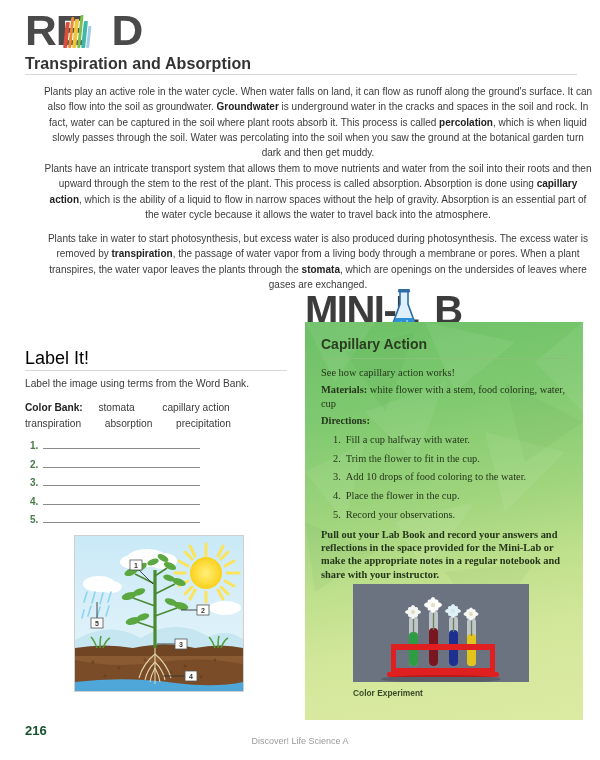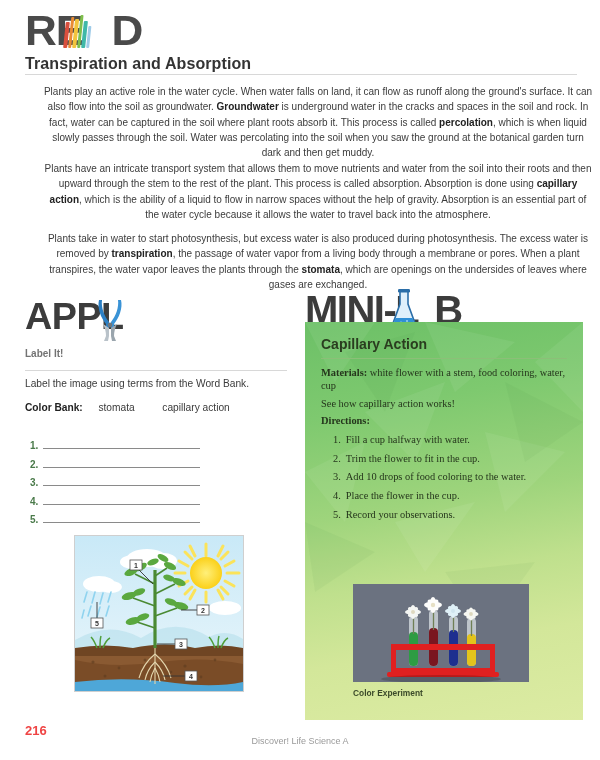--- a/index.html
+++ b/index.html
@@ -36,21 +36,21 @@
   .para b{color:#222;font-weight:bold;}
 
   
   .apply-logo{position:absolute;left:25px;top:300px;height:40px;}
   .apply-logo .word{
     font-weight:bold;font-size:37px;line-height:34px;color:#3c3c3c;
     letter-spacing:-0.5px;transform:scaleX(1.02);transform-origin:left bottom;display:block;
   }
   .pliers{position:absolute;left:68px;top:-2px;width:34px;height:44px;}
 
-  .label-it{position:absolute;left:25px;top:348px;font-size:10px;font-weight:bold;color:#737373;}
+  .label-it{position:absolute;left:25px;top:348px;font-size:18px;font-weight:normal;color:#000000;}
   .apply-instr{position:absolute;left:25px;top:378px;font-size:10.2px;color:#3b3b3b;}
   .wordbank{position:absolute;left:25px;top:400px;width:262px;font-size:10.2px;line-height:16px;color:#3b3b3b;}
   .wordbank .wb-label{font-weight:bold;color:#222;}
   .wb-row{display:block;}
   .wb-term{display:inline-block;}
 
   .blanks{position:absolute;left:30px;top:437px;width:170px;}
   .blank-row{display:flex;align-items:baseline;height:18.5px;}
   .blank-num{font-size:10px;font-weight:bold;color:#4a7a4a;width:13px;flex:0 0 13px;}
   .blank-line{flex:1;border-bottom:1px solid #8a8a8a;height:11px;}
@@ -81,21 +81,21 @@
   .ml-body p{margin:0 0 4px 0;}
   .ml-steps{margin:5px 0 6px 0;padding:0;list-style:none;}
   .ml-steps li{display:flex;gap:5px;margin-bottom:5.5px;padding-left:12px;}
   .ml-steps li .n{flex:0 0 auto;}
   .ml-closing{margin-top:2px;font-weight:bold;}
 
   .ml-photo{position:absolute;left:48px;top:262px;width:176px;height:98px;background:#6b7280;overflow:hidden;border:0;}
   .ml-cap{position:absolute;left:48px;top:366px;font-family:"Liberation Sans",sans-serif;font-size:8.4px;font-weight:bold;color:#3b4a2a;}
 
   
-  .page-num{position:absolute;left:25px;top:723px;font-size:13px;font-weight:bold;color:#ef4444;}
+  .page-num{position:absolute;left:25px;top:723px;font-size:13px;font-weight:bold;color:#14532d;}
   .footer-txt{position:absolute;left:0;right:0;top:736px;text-align:center;font-size:9px;color:#9a9a9a;}
 </style>
 </head>
 <body>
 
 <div class="page">
 
   <div class="read-logo">
     <span class="word"><span>RE</span><span style="display:inline-block;width:26px"></span><span>D</span></span>
     <span class="read-books">
@@ -108,42 +108,39 @@
     </span>
   </div>
 
   <div class="sec-title">Transpiration and Absorption</div>
   <div class="rule" style="left:25px;top:74px;width:552px;"></div>
 
   <div class="para" id="p1" style="top:84px;"><span>Plants play an active role in the water cycle. When water falls on land, it can flow as runoff along the ground's surface. It can also flow into the soil as groundwater. </span><b>Groundwater</b><span> is underground water in the cracks and spaces in the soil and rock. In fact, water can be captured in the soil where plant roots absorb it. This process is called </span><b>percolation</b><span>, which is when liquid slowly passes through the soil. Water was percolating into the soil when you saw the ground at the botanical garden turn dark and then get muddy.</span></div>
   <div class="para" id="p2" style="top:161px;"><span>Plants have an intricate transport system that allows them to move nutrients and water from the soil into their roots and then upward through the stem to the rest of the plant. This process is called absorption. Absorption is done using </span><b>capillary action</b><span>, which is the ability of a liquid to flow in narrow spaces without the help of gravity. Absorption is an essential part of the water cycle because it allows the water to travel back into the atmosphere.</span></div>
   <div class="para" id="p3" style="top:231px;"><span>Plants take in water to start photosynthesis, but excess water is also produced during photosynthesis. The excess water is removed by </span><b>transpiration</b><span>, the passage of water vapor from a living body through a membrane or pores. When a plant transpires, the water vapor leaves the plants through the </span><b>stomata</b><span>, which are openings on the undersides of leaves where gases are exchanged.</span></div>
 
-  <div class="apply-logo">
-    <span class="word">APPL</span>
-    <svg class="pliers" viewBox="0 0 34 44">
-      <path d="M6 2 C4 10 8 20 13 26 L13 33 L16 33 L16 24 C11 18 8 9 9 2 Z" fill="#2b7fc4"></path>
-      <path d="M28 2 C30 10 26 20 21 26 L21 33 L18 33 L18 24 C23 18 26 9 25 2 Z" fill="#3a93d6"></path>
-      <path d="M10 26 C12 30 13 34 13 38 L11 43 L15 43 L16 38 L16 30 Z" fill="#b9c2c9"></path>
-      <path d="M24 26 C22 30 21 34 21 38 L23 43 L19 43 L18 38 L18 30 Z" fill="#9aa5ad"></path>
-      <circle cx="17" cy="27" r="2.4" fill="#6d7780"></circle>
-    </svg>
-  </div>
 
   <div class="label-it">Label It!</div>
   <div class="rule" style="left:25px;top:370px;width:262px;"></div>
   <div class="apply-instr">Label the image using terms from the Word Bank.</div>
 
   <div class="wordbank">
     <span class="wb-row">
       <span class="wb-label">Color Bank:</span>
       <span style="display:inline-block;width:10px"></span>
       <span class="wb-term">stomata</span>
       <span style="display:inline-block;width:22px"></span>
       <span class="wb-term">capillary action</span>
+    </span>
+    <span class="wb-row">
+      <span class="wb-term">transpiration</span>
+      <span style="display:inline-block;width:18px"></span>
+      <span class="wb-term">absorption</span>
+      <span style="display:inline-block;width:18px"></span>
+      <span class="wb-term">precipitation</span>
     </span>
   </div>
 
   <div class="blanks">
     <div class="blank-row">
       <span class="blank-num">1.</span>
       <span class="blank-line"></span>
     </div>
     <div class="blank-row">
       <span class="blank-num">2.</span>
@@ -333,22 +330,22 @@
         <polygon points="200,60 278,100 220,140"></polygon>
         <polygon points="0,200 70,230 10,270"></polygon>
         <polygon points="140,250 230,240 180,310"></polygon>
       </g>
     </svg>
 
     <div class="ml-head">Capillary Action</div>
     <div class="ml-rule"></div>
 
     <div class="ml-body">
+      <p>See how capillary action works!</p>
       <p><span class="b">Materials:</span><span> white flower with a stem, food coloring, water, cup</span></p>
-      <p>See how capillary action works!</p>
       <p class="b">Directions:</p>
       <ul class="ml-steps">
         <li>
             <span class="n">1.</span>
             <span>Fill a cup halfway with water.</span>
           </li>
         <li>
             <span class="n">2.</span>
             <span>Trim the flower to fit in the cup.</span>
           </li>
@@ -358,20 +355,21 @@
           </li>
         <li>
             <span class="n">4.</span>
             <span>Place the flower in the cup.</span>
           </li>
         <li>
             <span class="n">5.</span>
             <span>Record your observations.</span>
           </li>
       </ul>
+      <p class="ml-closing">Pull out your Lab Book and record your answers and reflections in the space provided for the Mini-Lab or make the appropriate notes in a regular notebook and share with your instructor.</p>
     </div>
 
     <div class="ml-photo">
       <svg viewBox="0 0 176 98" width="176" height="98">
         <rect width="176" height="98" fill="#6b7280"></rect>
 
         <g>
           <rect x="56" y="32" width="9" height="50" rx="4" fill="#cdd3d8" opacity=".85"></rect>
           <rect x="56" y="48" width="9" height="34" rx="4" fill="#2e9c43"></rect>
           <rect x="76" y="26" width="9" height="56" rx="4" fill="#cdd3d8" opacity=".85"></rect>

